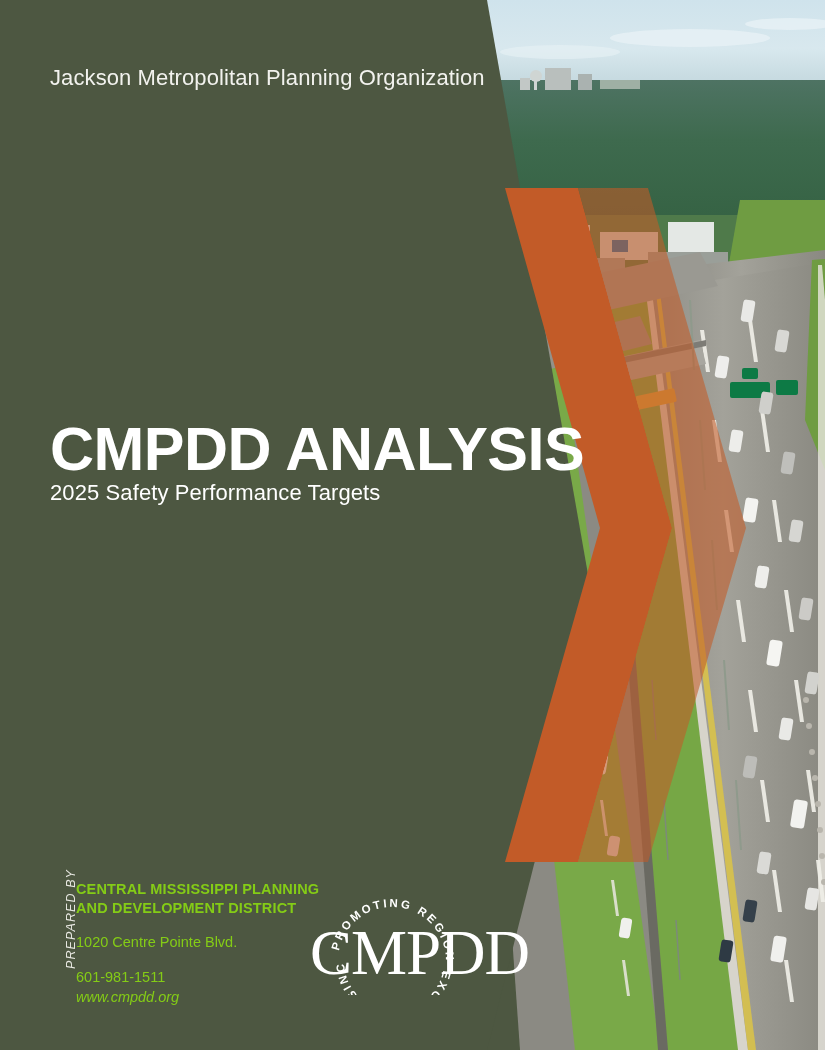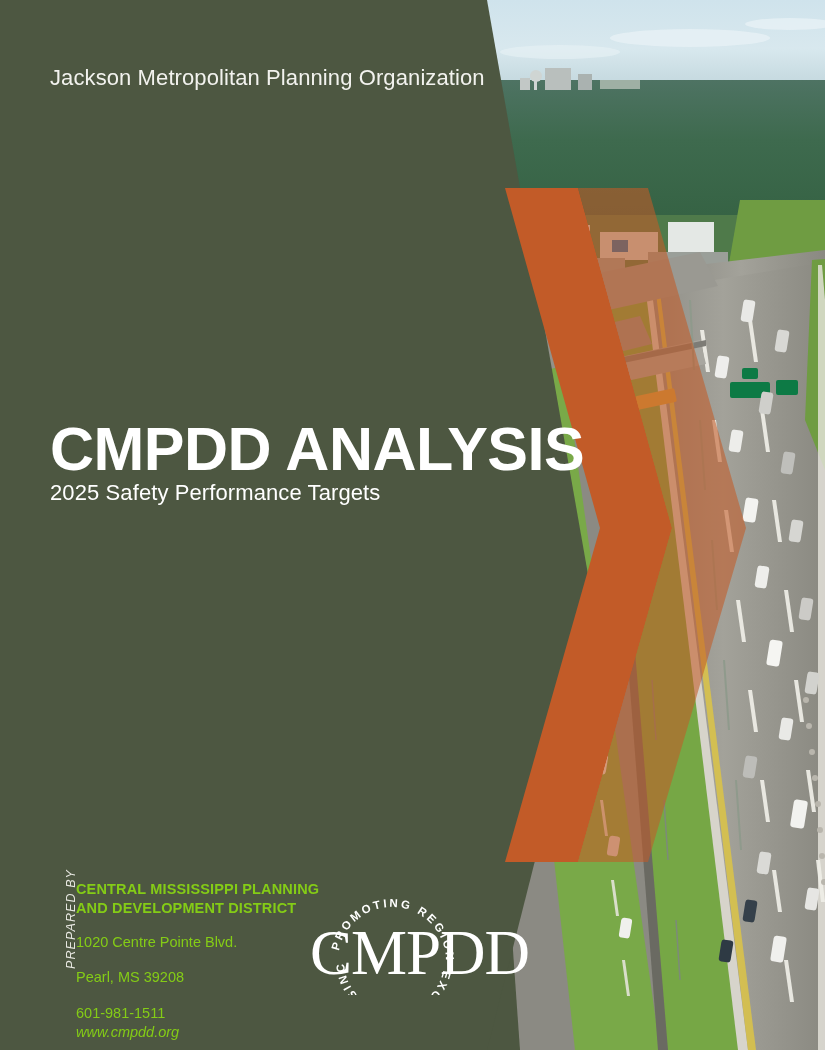--- a/index.html
+++ b/index.html
@@ -352,21 +352,20 @@
     <div class="subtitle">2025 Safety Performance Targets</div>
   </div>
 
   <div class="footer">
     <div class="prepared-by">PREPARED BY</div>
 
     <div class="addr">
       <div class="strong">CENTRAL MISSISSIPPI PLANNING</div>
       <div class="strong">AND DEVELOPMENT DISTRICT</div>
       <div class="norm">1020 Centre Pointe Blvd.</div>
-      <div class="norm">Pearl, MS 39208</div>
       <div class="norm">601-981-1511</div>
       <div class="web">www.cmpdd.org</div>
     </div>
   </div>
 
   <div class="logo">
     <svg width="175" height="120" viewBox="0 0 175 120" aria-hidden="true">
       <defs>
         <path id="arcTop" d="M 28,86 A 54,54 0 0 1 136,86"></path>
         <path id="arcBottom" d="M 134,86 A 50,50 0 0 1 34,86"></path>

